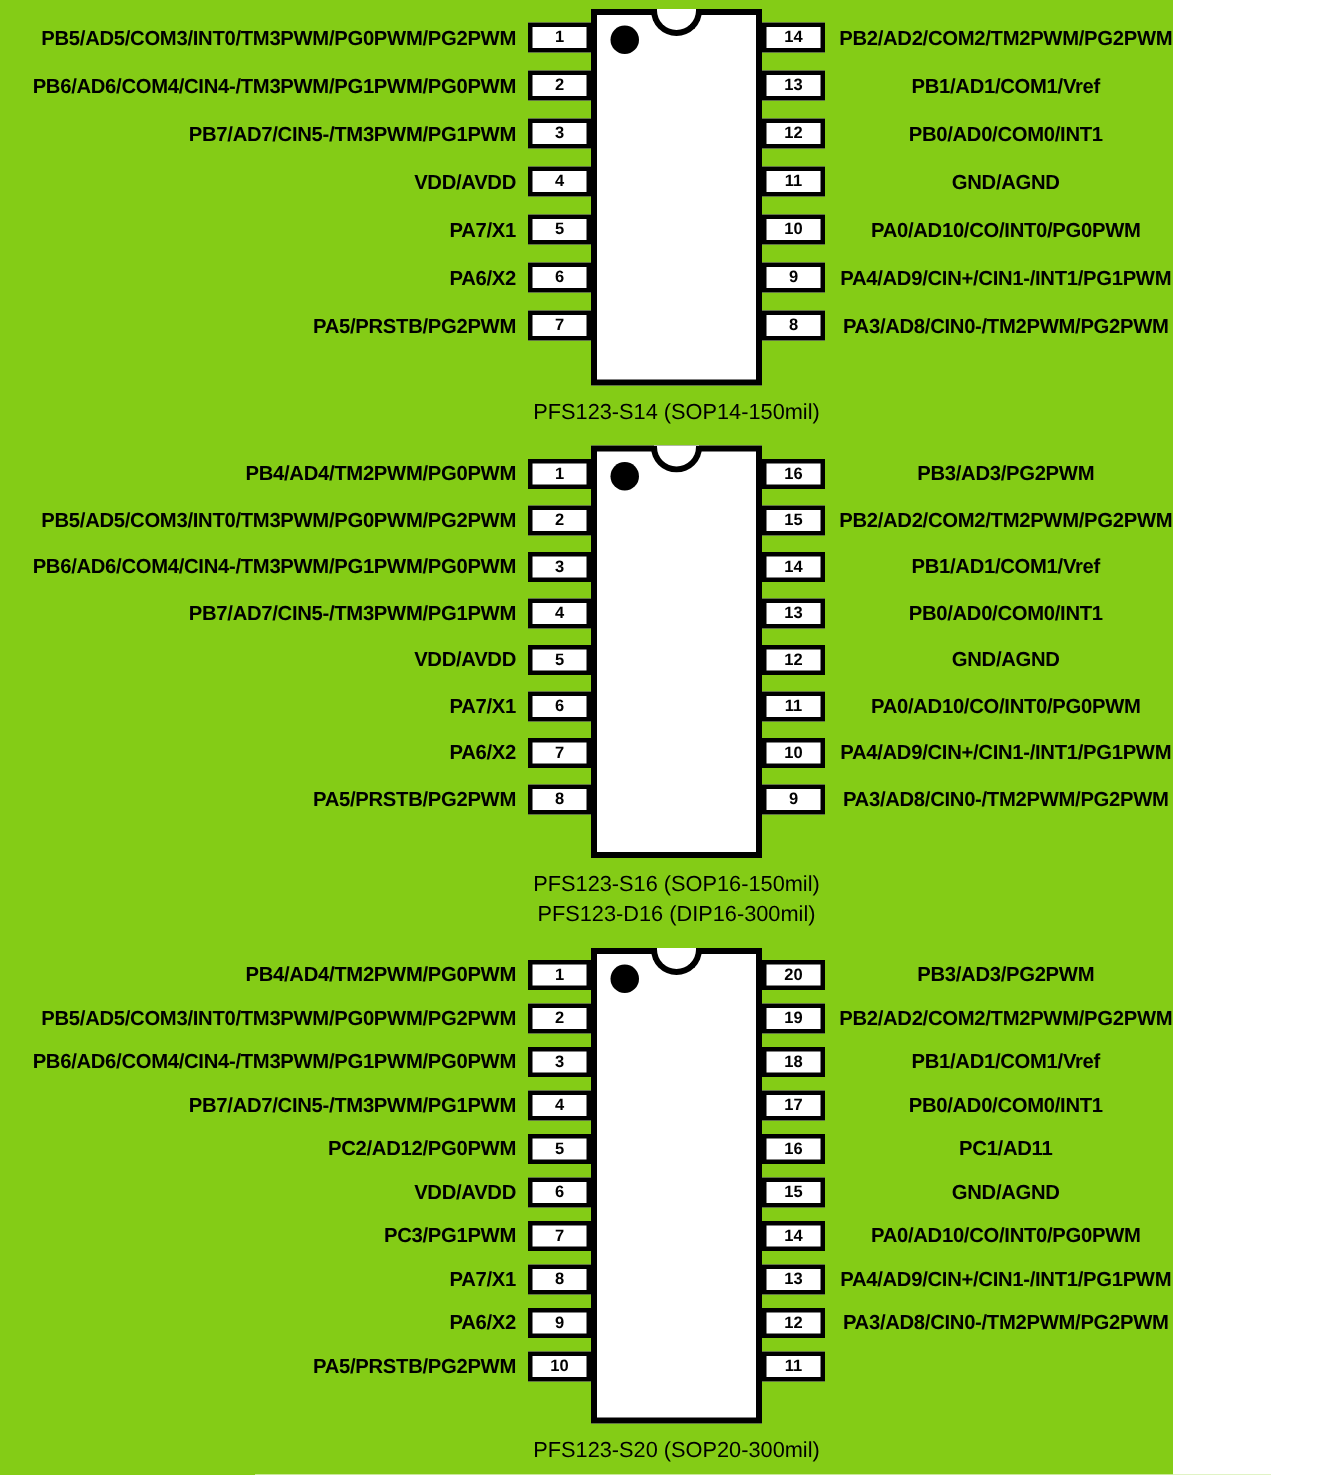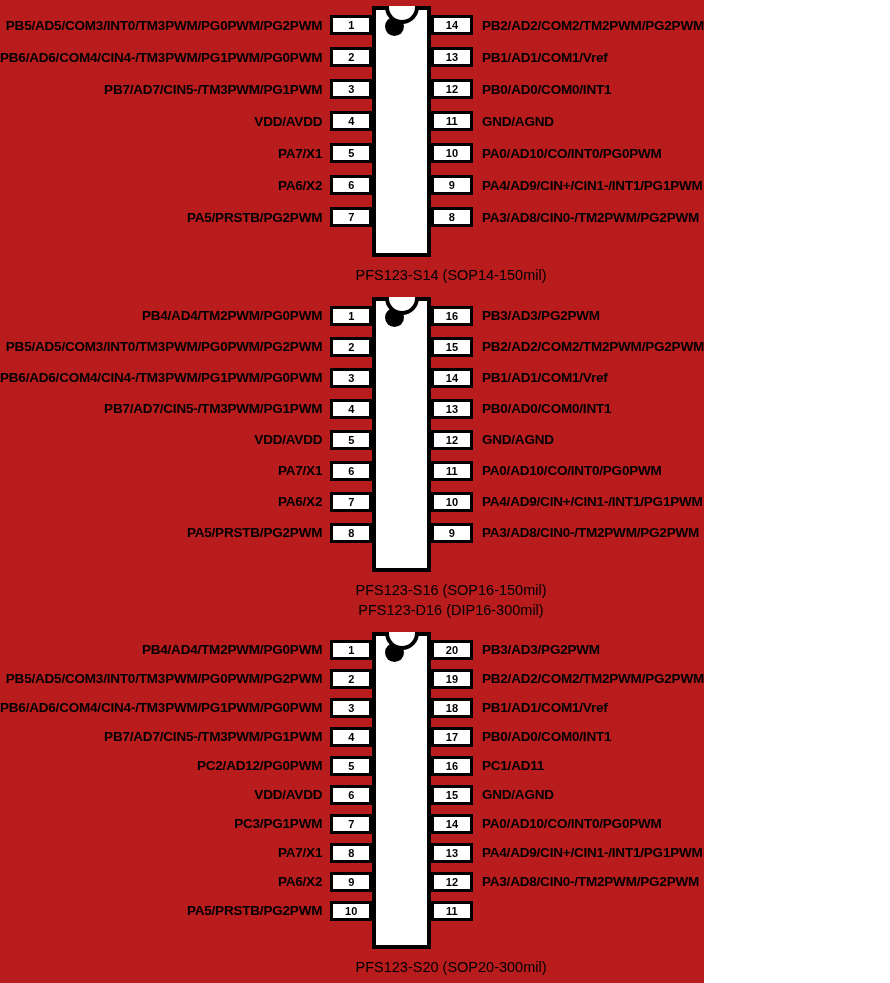--- a/index.html
+++ b/index.html
@@ -2,23 +2,23 @@
 <html><head>
 <meta charset="utf-8">
 <style>
   html, body {
     margin: 0;
     padding: 0;
     background: #ffffff;
     font-family: "Liberation Sans", "DejaVu Sans", sans-serif;
   }
   #page {
-    width: 704px;
+    width: 782px;
     min-height: 983px;
-    background: #b91c1c;
+    background: #84cc16;
     color: #000000;
     padding-top: 6px;
     box-sizing: border-box;
   }
   .chip-block { margin-bottom: 12px; }
   .chip-assembly {
     display: flex;
     align-items: flex-start;
   }
   .col { padding-top: 3px; }
@@ -27,21 +27,21 @@
   .pins-right   { width: 42px; }
   .labels-right { flex: 1; }
   .pin-row {
     height: var(--rowH);
     display: flex;
     align-items: center;
   }
   .labels-left  .pin-row { justify-content: flex-end; padding-right: 8px; }
   .pins-left    .pin-row { justify-content: flex-end; }
   .pins-right   .pin-row { justify-content: flex-start; }
-  .labels-right .pin-row { justify-content: flex-start; padding-left: 9px; }
+  .labels-right .pin-row { justify-content: center; padding-left: 9px; }
   .pin-label {
     font-size: 13.5px;
     font-weight: bold;
     letter-spacing: -0.2px;
     white-space: nowrap;
     color: #000;
   }
   .pin-box {
     width: 42px;
     height: 20px;

